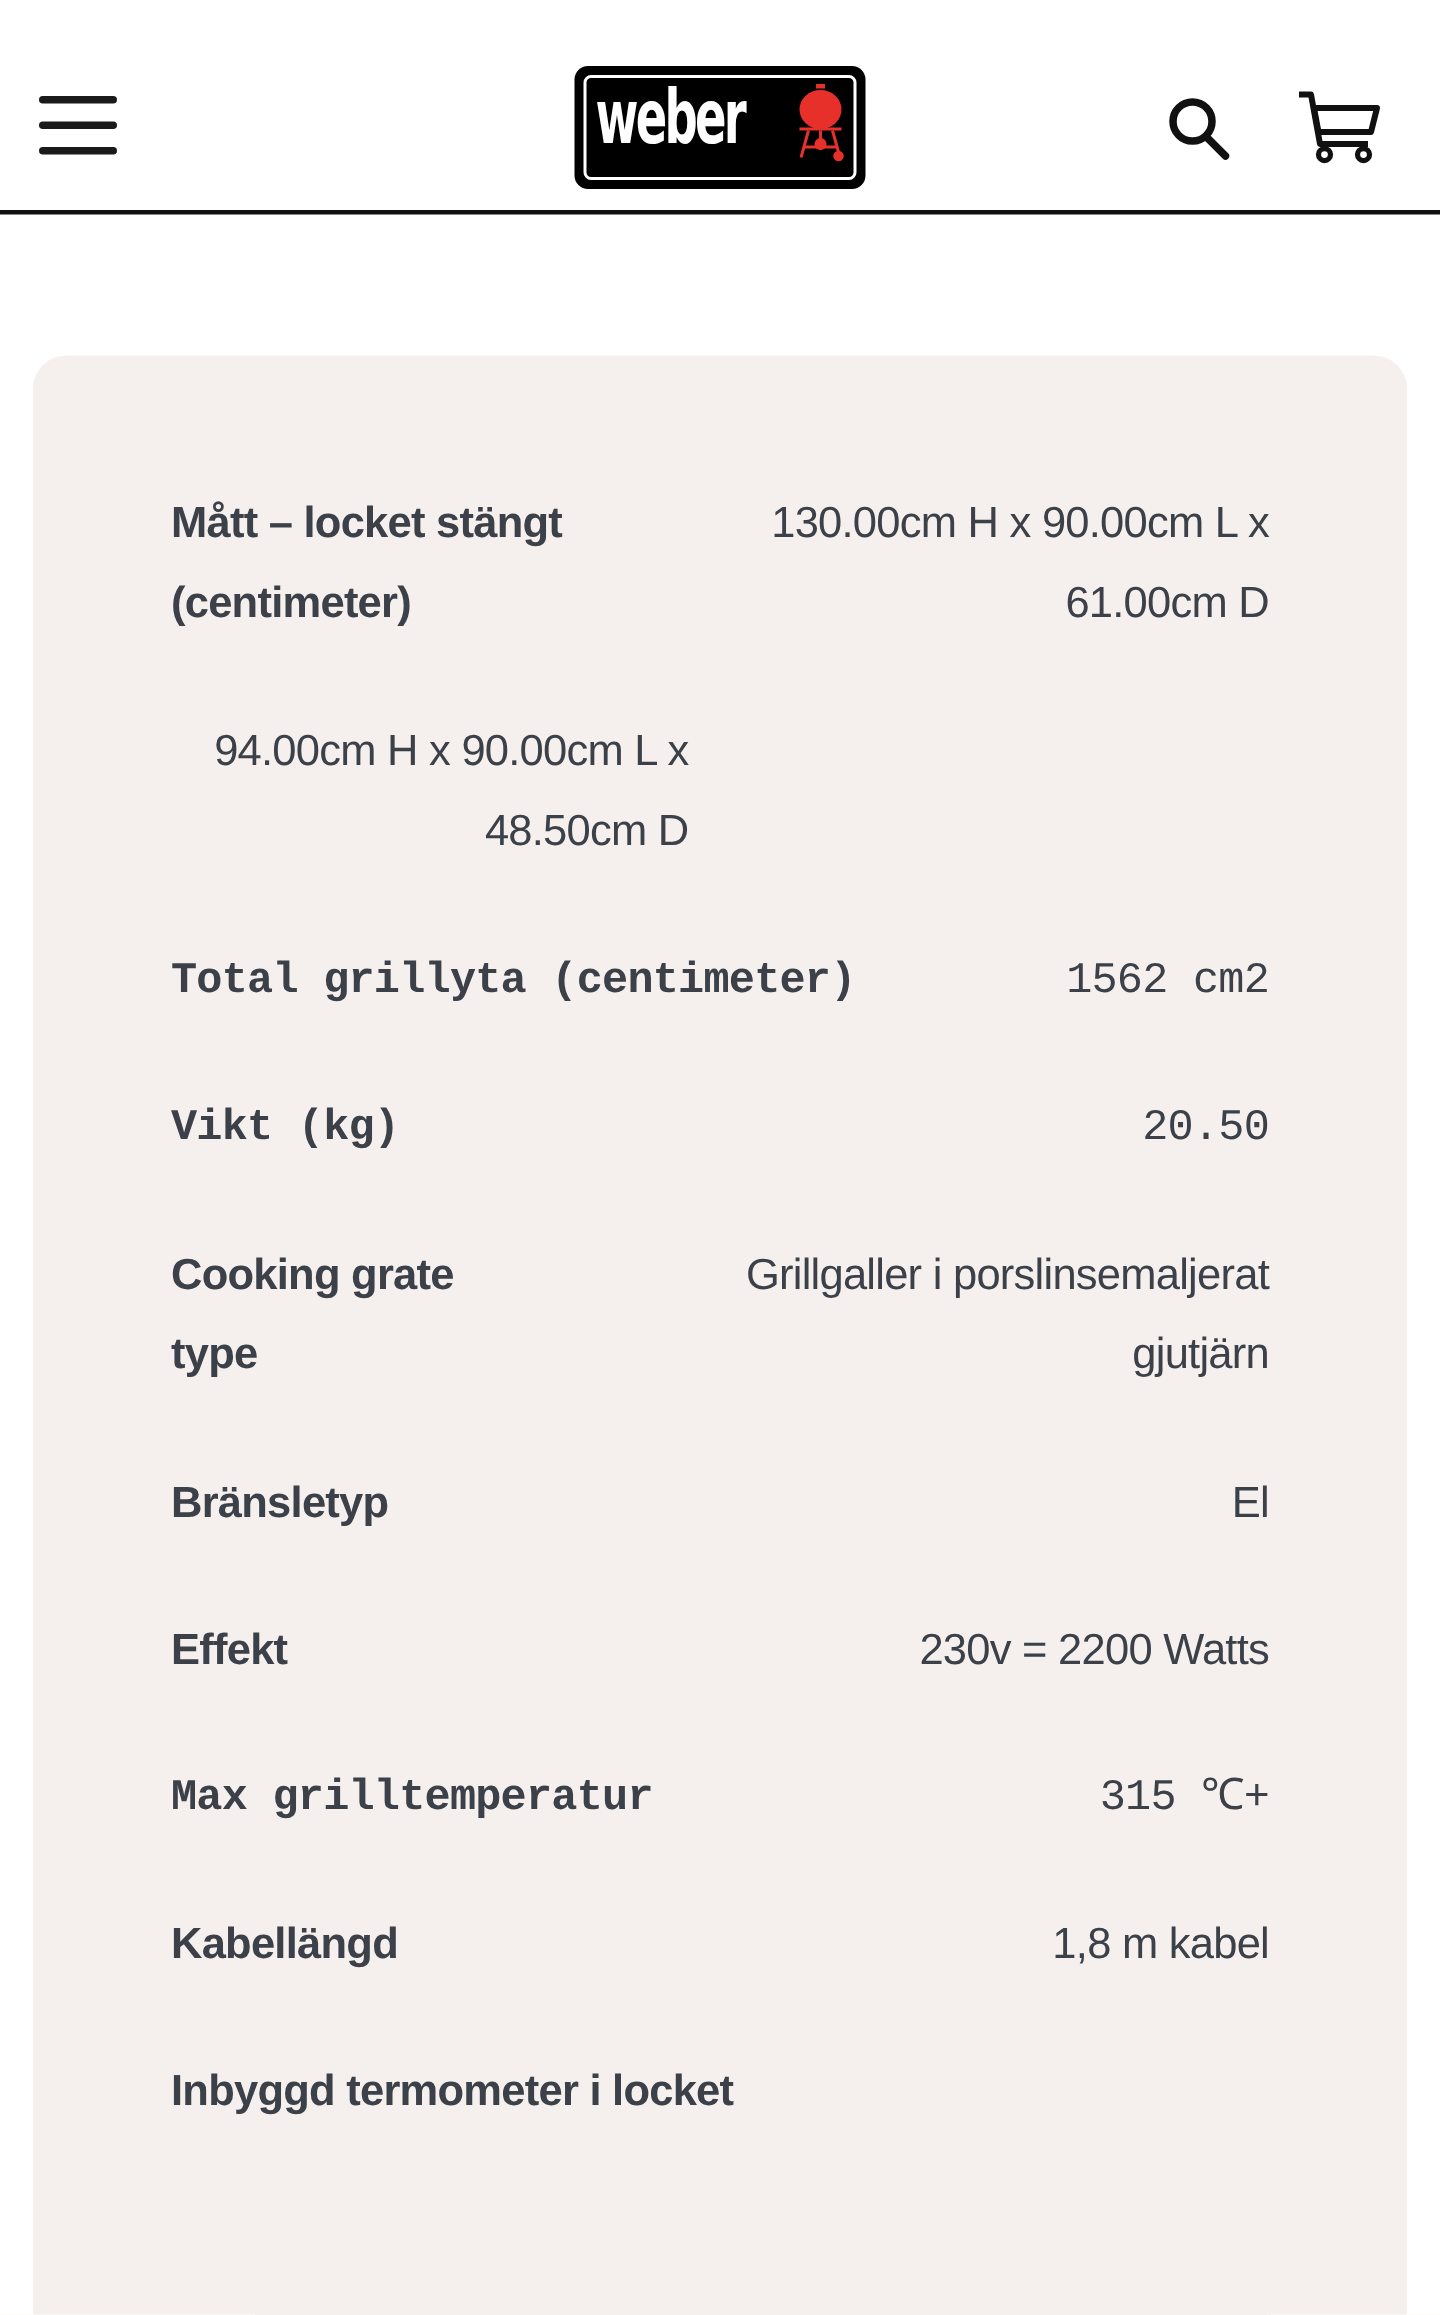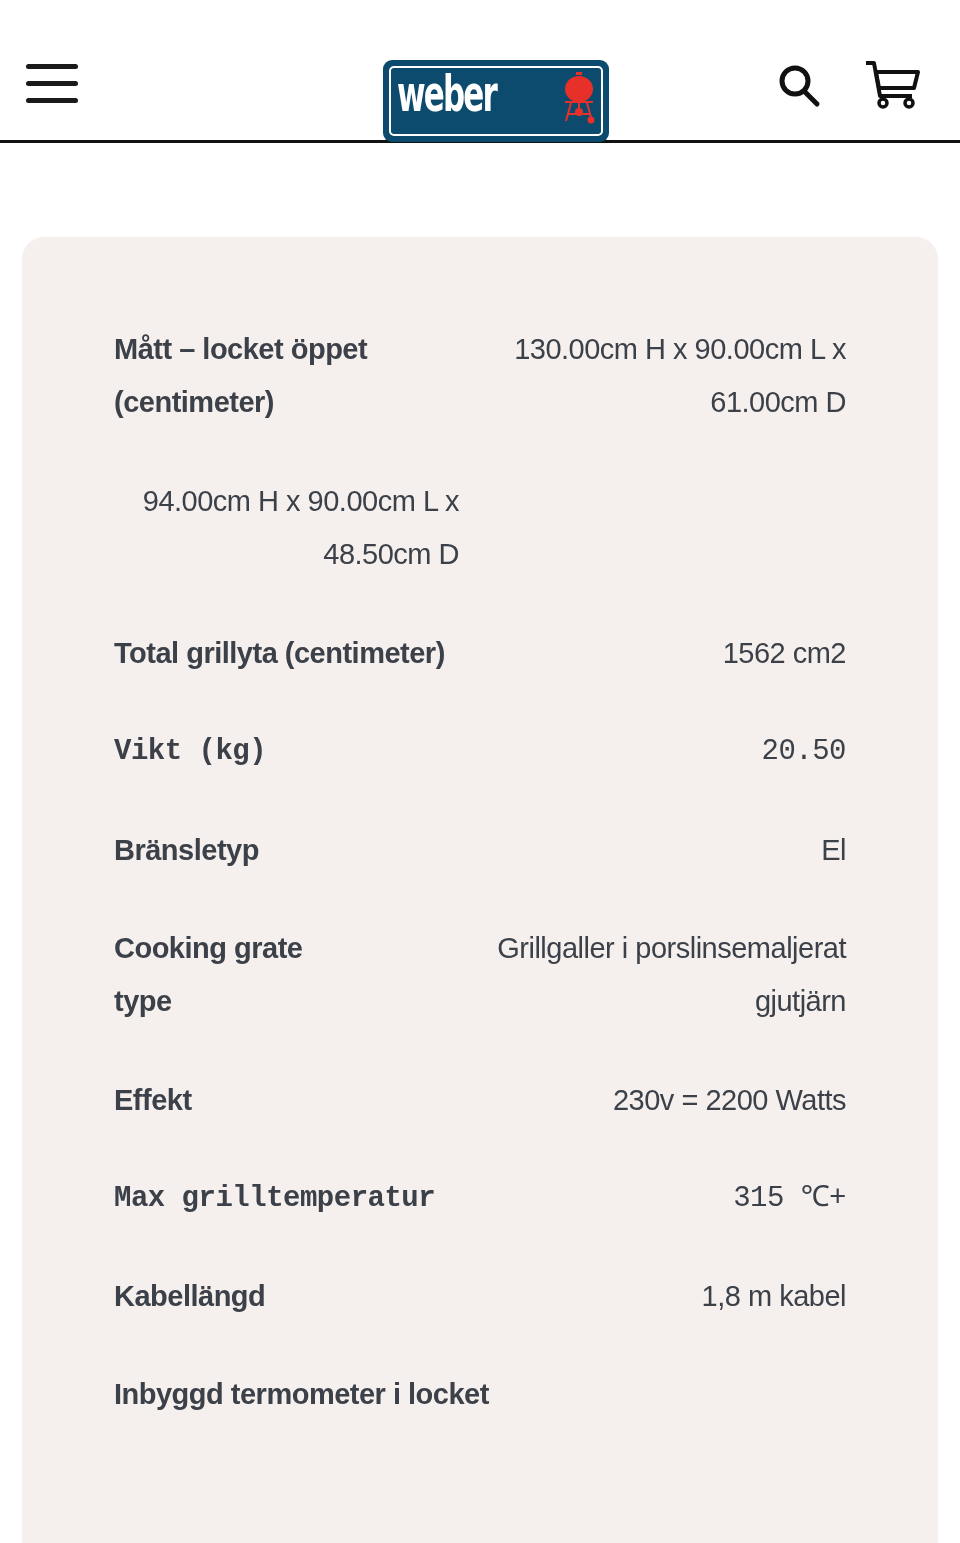--- a/index.html
+++ b/index.html
@@ -3,21 +3,21 @@
 <meta charset="utf-8">
 <style>
   html, body { margin: 0; padding: 0; background: #ffffff; }
   body { width: 960px; height: 1543px; overflow: hidden; position: relative; font-family: "Liberation Sans", "DejaVu Sans", sans-serif; }
   .header { position: absolute; left: 0; top: 0; width: 960px; height: 143px; background: #fff; border-bottom: 3px solid #111; box-sizing: border-box; }
   .menu-btn { position: absolute; left: 26px; top: 62px; width: 52px; height: 44px; cursor: pointer; }
   .menu-btn span { position: absolute; left: 0; width: 52px; height: 5px; border-radius: 3px; background: #1a1a1a; }
   .menu-btn span:nth-child(1) { top: 2px; }
   .menu-btn span:nth-child(2) { top: 19px; }
   .menu-btn span:nth-child(3) { top: 36px; }
-  .logo { position: absolute; left: 383px; top: 60px; width: 226px; height: 82px; background: #0c4a6e; border-radius: 9px; box-sizing: border-box; }
+  .logo { position: absolute; left: 383px; top: 44px; width: 194px; height: 82px; background: #000000; border-radius: 9px; box-sizing: border-box; }
   .logo-inner { position: absolute; left: 6px; top: 6px; right: 6px; bottom: 6px; border: 2px solid #fff; border-radius: 5px; }
   .logo-text { position: absolute; left: 14px; top: 4px; color: #fff; font-family: "DejaVu Sans", sans-serif; font-weight: bold; font-size: 50px; letter-spacing: -3px; transform: scaleX(0.62); transform-origin: left center; line-height: 60px; }
   .logo-kettle { position: absolute; right: 12px; top: 12px; width: 36px; height: 52px; }
   .icon-btn { position: absolute; cursor: pointer; }
   .search-btn { left: 776px; top: 62px; width: 48px; height: 46px; }
   .cart-btn { left: 864px; top: 58px; width: 58px; height: 52px; }
 
   .card { position: absolute; left: 22px; top: 237px; width: 916px; height: 1330px; background: #f5f0ed; border-radius: 22px; }
   .spec-list { position: absolute; left: 92px; top: 86px; width: 732px; }
   .spec-row { display: flex; justify-content: space-between; align-items: flex-start; color: #3c4149; font-size: 29px; line-height: 53px; }
@@ -64,41 +64,41 @@
       <polygon points="12,14 54,14 50,30 15,30" fill="none" stroke="#111" stroke-width="4" stroke-linejoin="round"></polygon>
       <circle cx="19" cy="45" r="4" fill="none" stroke="#111" stroke-width="3.5"></circle>
       <circle cx="45" cy="45" r="4" fill="none" stroke="#111" stroke-width="3.5"></circle>
     </svg>
   </div>
 </header>
 
 <section class="card">
   <div class="spec-list">
     <div class="spec-row" style="margin-bottom:46px;">
-      <div class="spec-label" style="max-width:300px;">Mått – locket öppet (centimeter)</div>
+      <div class="spec-label" style="max-width:300px;">Mått – locket stängt (centimeter)</div>
       <div class="spec-value" style="max-width:360px;">130.00cm H x 90.00cm L x 61.00cm D</div>
     </div>
     <div class="spec-row" style="margin-bottom:46px;">
       <div class="spec-value" style="max-width:345px;">94.00cm H x 90.00cm L x 48.50cm D</div>
     </div>
-    <div class="spec-row" style="margin-bottom:45px;">
+    <div class="spec-row" style="margin-bottom:45px;font-family:Liberation Mono, monospace;">
       <div class="spec-label wide">Total grillyta (centimeter)</div>
       <div class="spec-value">1562 cm2</div>
     </div>
     <div class="spec-row" style="margin-bottom:46px;font-family:Liberation Mono, monospace;">
       <div class="spec-label">Vikt (kg)</div>
       <div class="spec-value">20.50</div>
     </div>
+    <div class="spec-row" style="margin-bottom:46px;">
+      <div class="spec-label" style="max-width:200px;">Cooking grate type</div>
+      <div class="spec-value" style="max-width:390px;">Grillgaller i porslinsemaljerat gjutjärn</div>
+    </div>
     <div class="spec-row" style="margin-bottom:45px;">
       <div class="spec-label">Bränsletyp</div>
       <div class="spec-value">El</div>
-    </div>
-    <div class="spec-row" style="margin-bottom:46px;">
-      <div class="spec-label" style="max-width:200px;">Cooking grate type</div>
-      <div class="spec-value" style="max-width:390px;">Grillgaller i porslinsemaljerat gjutjärn</div>
     </div>
     <div class="spec-row" style="margin-bottom:45px;gap:32px;">
       <div class="spec-label">Effekt</div>
       <div class="spec-value">230v = 2200 Watts</div>
     </div>
     <div class="spec-row" style="margin-bottom:45px;font-family:Liberation Mono, monospace;">
       <div class="spec-label">Max grilltemperatur</div>
       <div class="spec-value">315 ℃+</div>
     </div>
     <div class="spec-row" style="margin-bottom:45px;">

